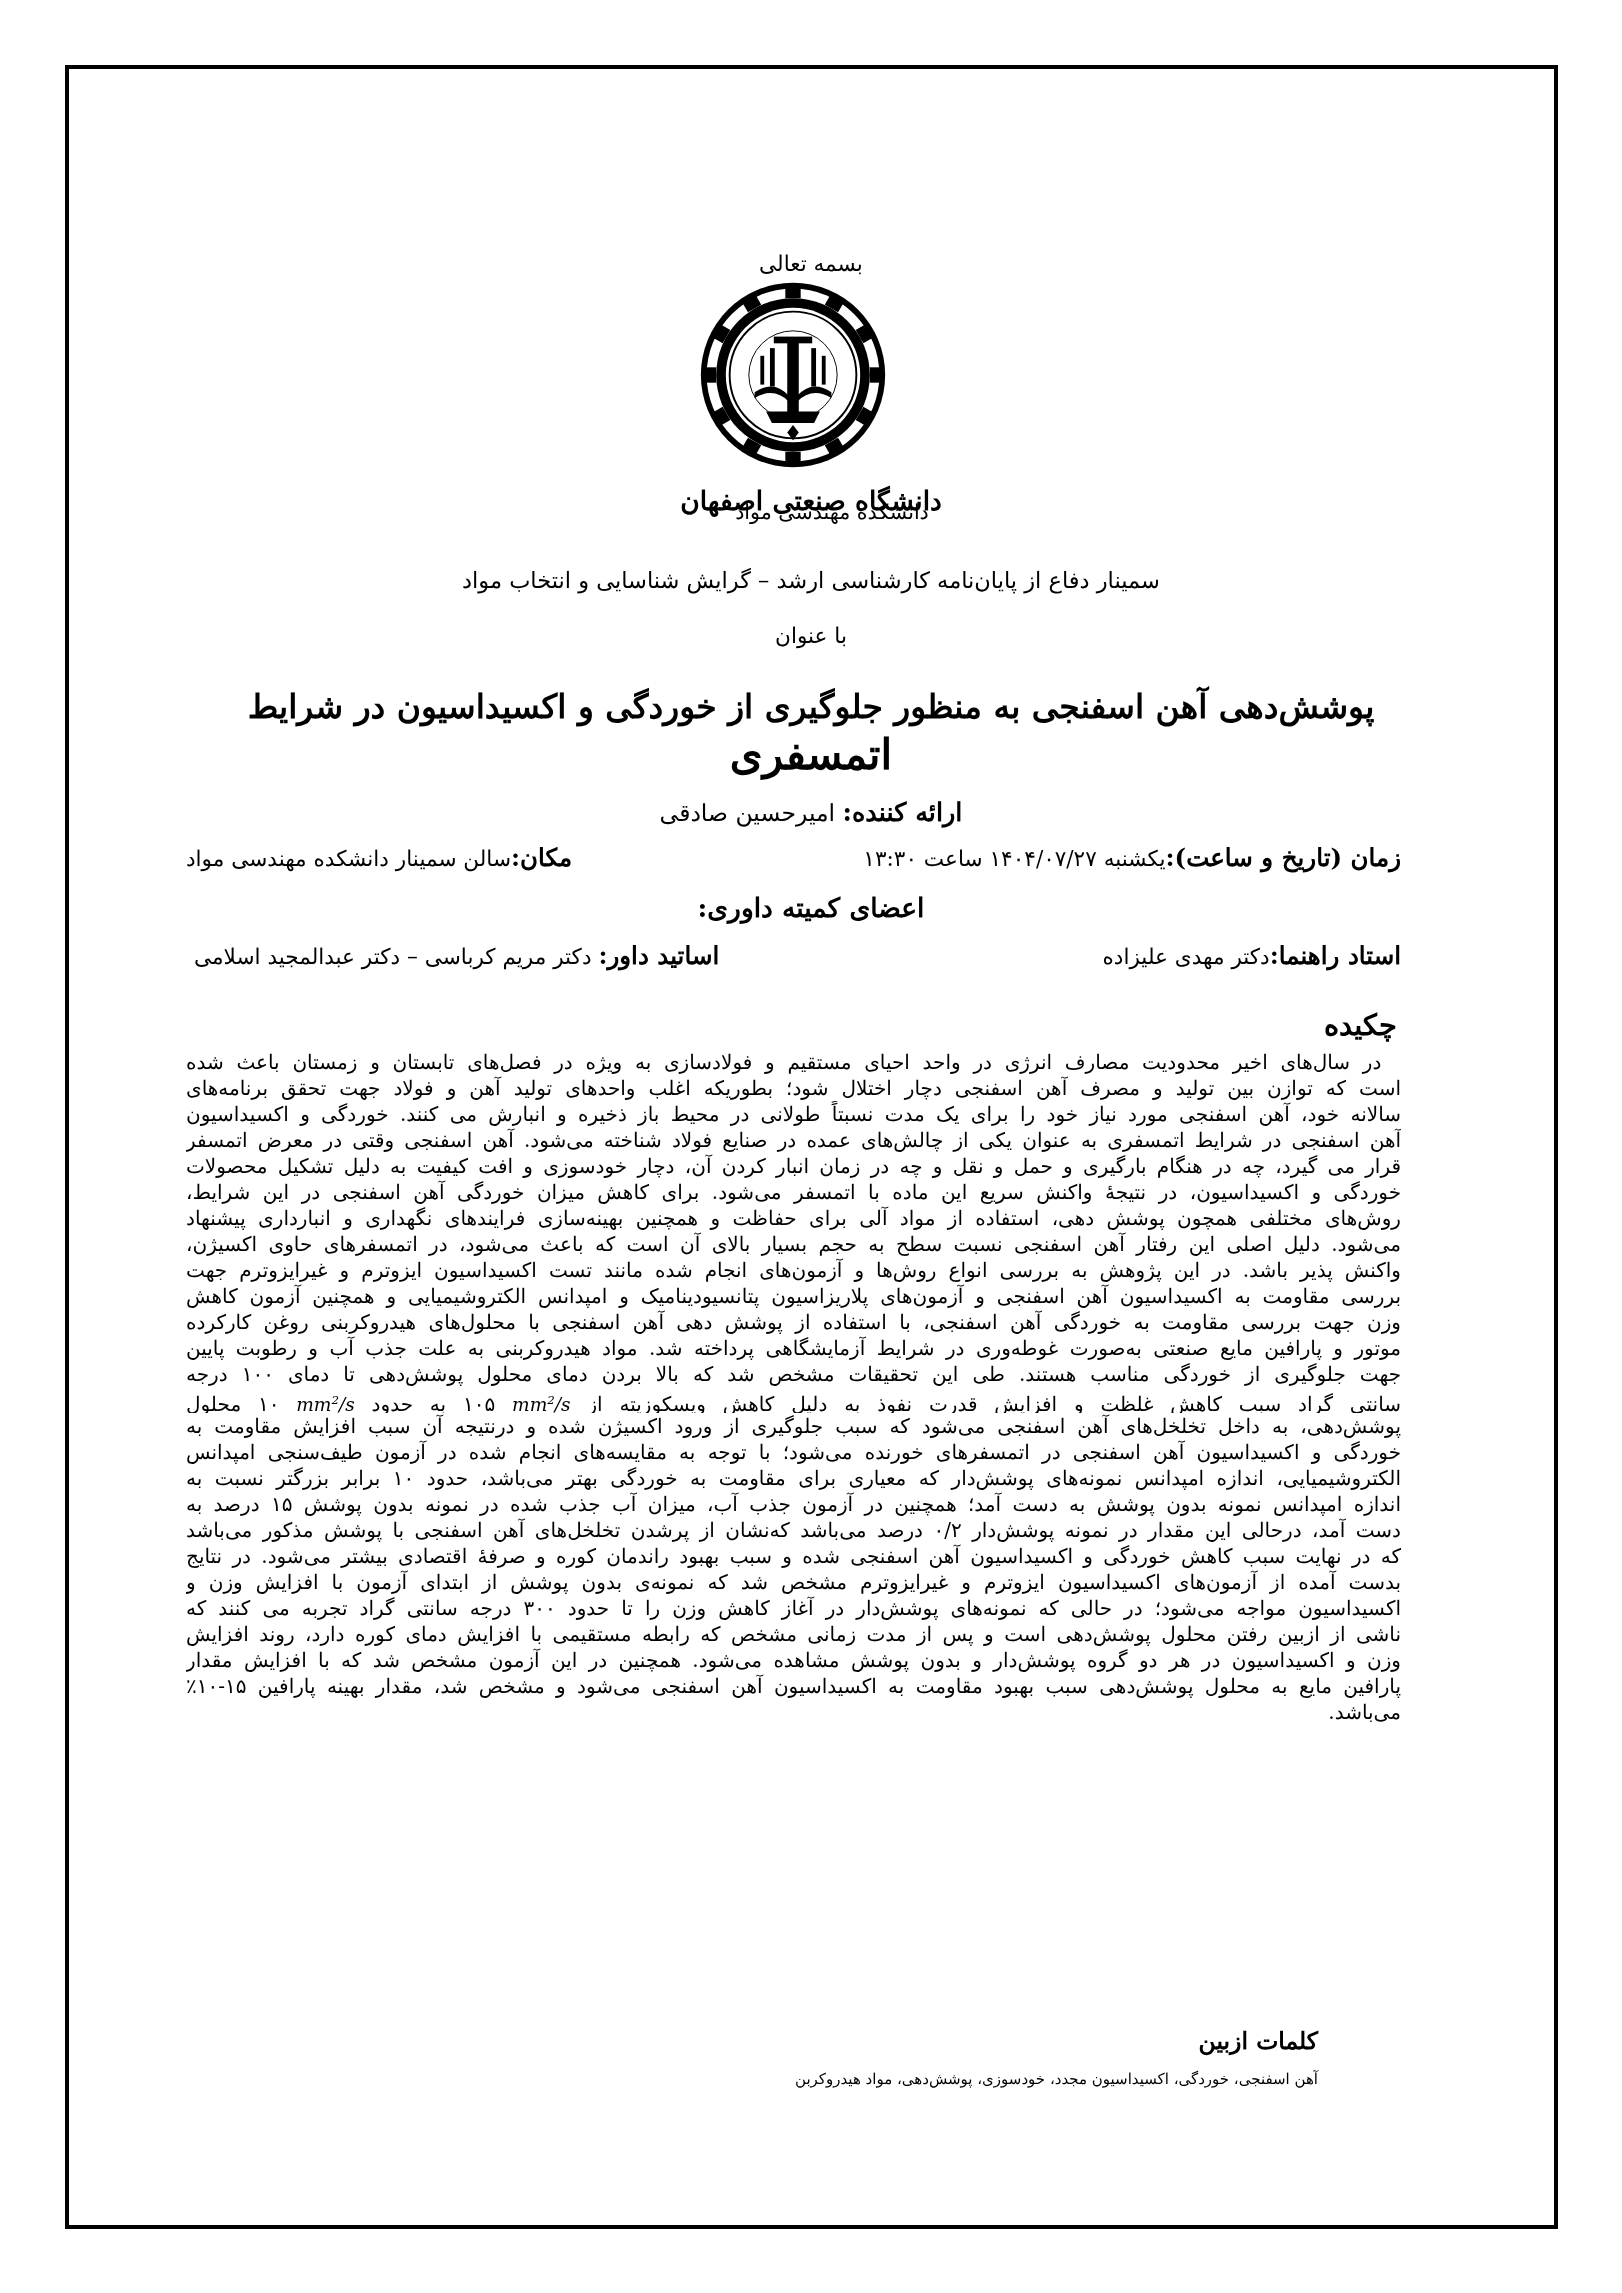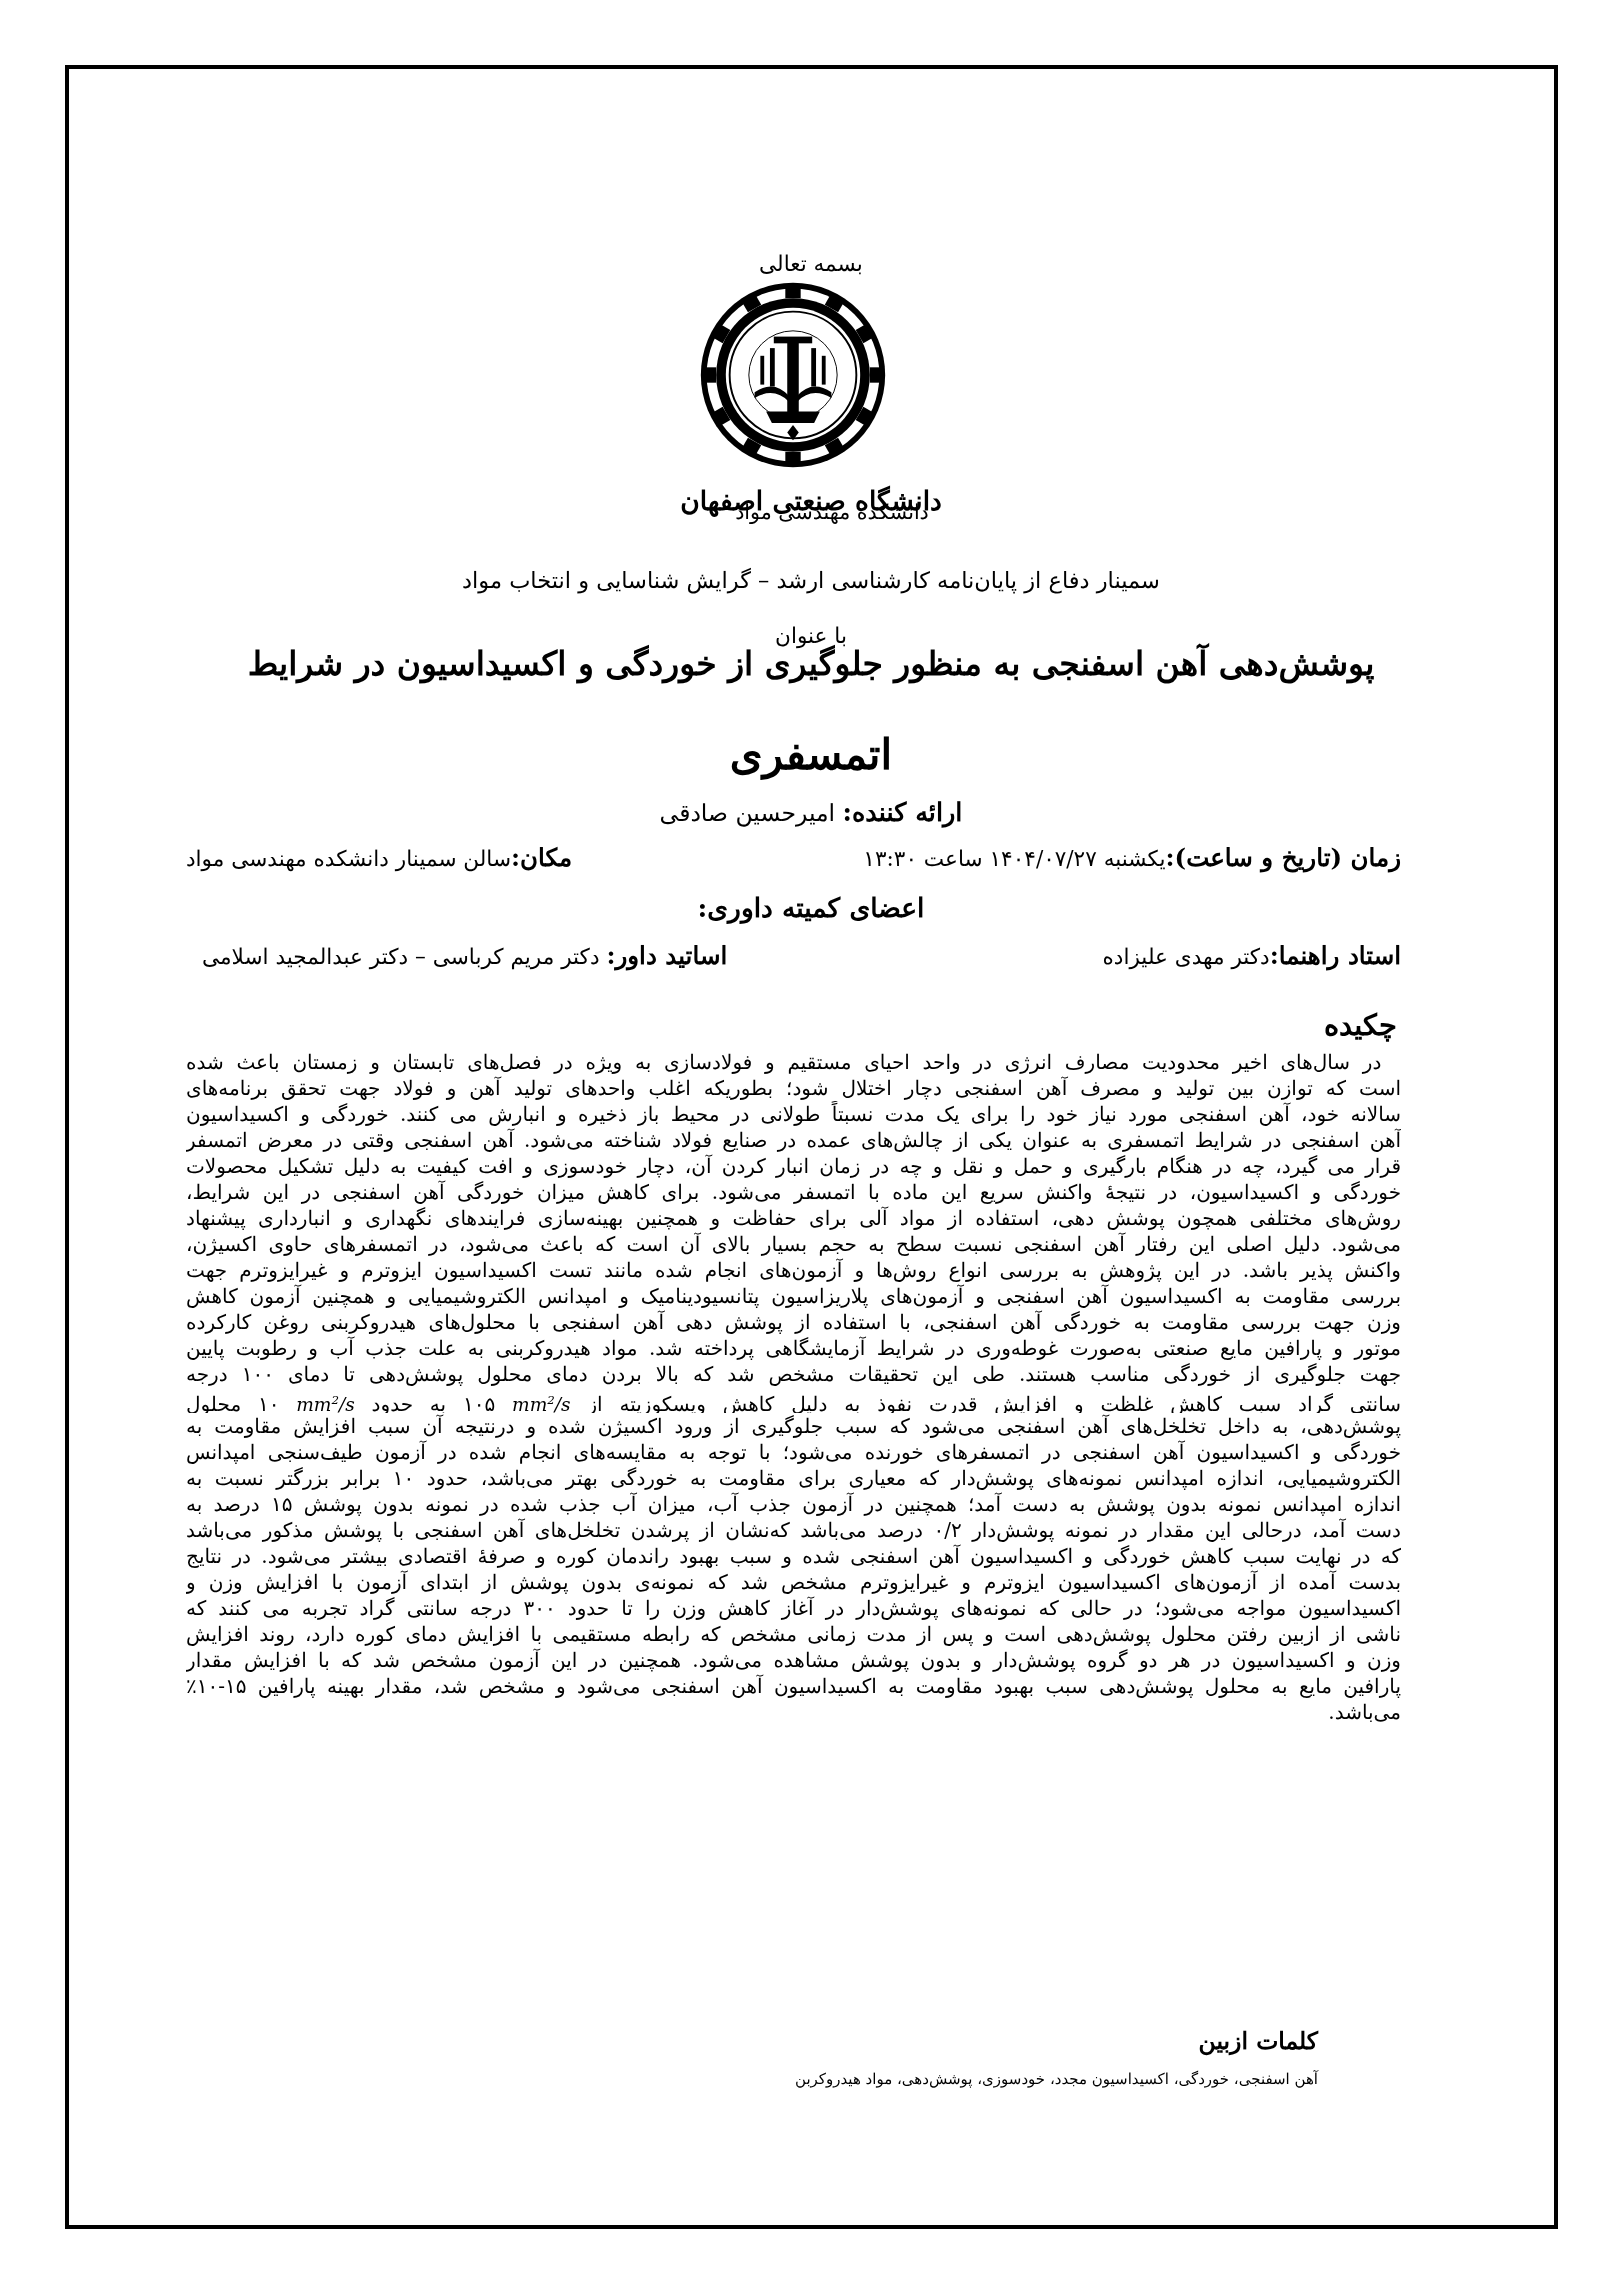--- a/index.html
+++ b/index.html
@@ -8,21 +8,21 @@
     .frame { position: absolute; left: 65px; top: 65px; width: 1485px; height: 2156px;
       border: 4.9px solid #000; box-sizing: content-box; }
     .rtl { direction: rtl; unicode-bidi: embed; }
     .center { position: absolute; left: 0; width: 1622px; text-align: center; }
     .bismillah { top: 233px; font-size: 21.6px; margin-top: 18px; }
     .logo { position: absolute; left: 697px; top: 279px; width: 192px; height: 192px; }
     .uni { top: 485px; font-size: 26.5px; font-weight: bold; }
     .faculty { top: 500px; font-size: 20.6px; margin-left: 21px; }
     .seminar { top: 567px; font-size: 22.5px; }
     .ba-onvan { top: 623px; font-size: 21.6px; }
-    .title1 { top: 644px; font-size: 33px; font-weight: bold; }
+    .title1 { top: 687px; font-size: 33px; font-weight: bold; }
     .title2 { top: 730px; font-size: 42px; font-weight: bold; }
     .presenter { top: 789px; font-size: 23.5px; margin-top: 8px; }
     .presenter b { font-weight: bold; font-size: 25.5px; }
     .row { position: absolute; left: 186px; width: 1215px; display: flex; justify-content: space-between; font-size: 21.6px; }
     .row b { font-weight: bold; font-size: 24.5px; }
     .time-row { top: 843px; }
     .committee { top: 892px; font-size: 26.5px; font-weight: bold; }
     .judges-row { top: 941px; }
     .abstract-head { position: absolute; right: 225px; top: 1008px; font-size: 29px; font-weight: bold; }
     .abstract { position: absolute; left: 186px; width: 1215px; top: 1049px; font-size: 20px; }
@@ -101,21 +101,21 @@
     <b>مکان:</b><span>سالن سمینار دانشکده مهندسی مواد</span>
   </div>
 </div>
 
 <div class="center rtl committee">اعضای کمیته داوری:</div>
 
 <div class="row rtl judges-row">
   <div>
     <b>استاد راهنما:</b><span>دکتر مهدی علیزاده</span>
   </div>
-  <div style="margin-left:16px;">
+  <div style="margin-left:8px;">
     <b>اساتید داور:</b>
     <span>دکتر مریم کرباسی – دکتر عبدالمجید اسلامی</span>
   </div>
 </div>
 
 <div class="abstract-head rtl">چکیده</div>
 
 <div class="abstract rtl" id="abstract-body">
     <div class="line first">در سال‌های اخیر محدودیت مصارف انرژی در واحد احیای مستقیم و فولادسازی به ویژه در فصل‌های تابستان و زمستان باعث شده</div>
     <div class="line">است که توازن بین تولید  و مصرف آهن اسفنجی دچار اختلال شود؛ بطوریکه اغلب واحدهای تولید آهن و فولاد جهت تحقق برنامه‌های</div>

